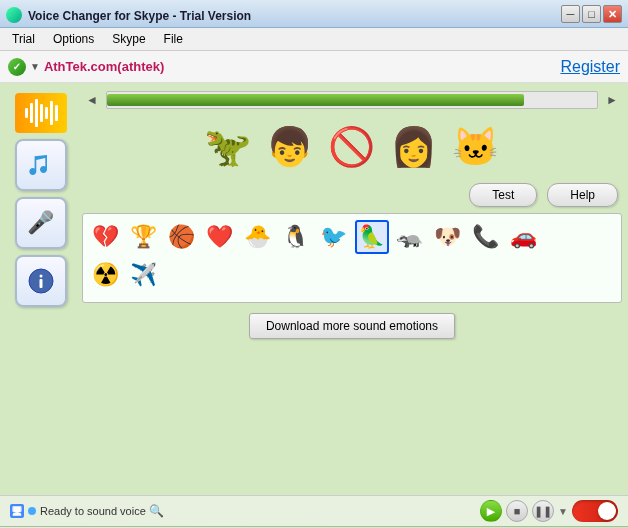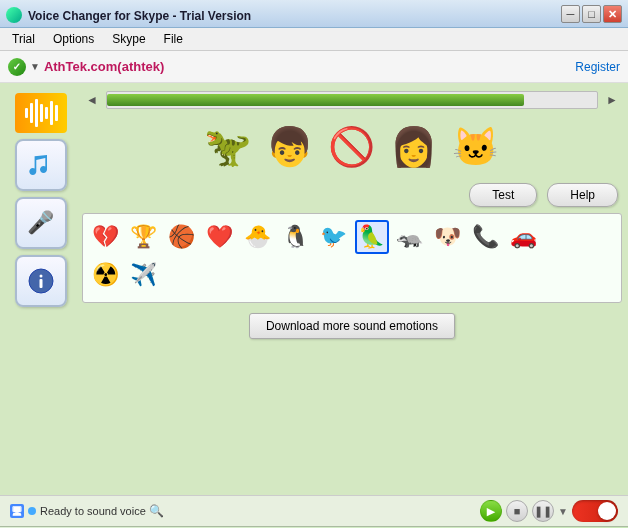--- a/index.html
+++ b/index.html
@@ -74,21 +74,21 @@
       background: linear-gradient(135deg, #66cc44, #228811);
       border-radius: 50%;
       margin-right: 4px;
       display: flex; align-items: center; justify-content: center;
       color: white;
       font-size: 10px;
       font-weight: bold;
     }
     .header-arrow { font-size: 10px; margin-right: 4px; color: #555; }
     .header-username { font-size: 13px; font-weight: bold; color: #be185d; flex: 1; }
-    .register-link { color: #0066cc; font-size: 12px; cursor: pointer; }
+    .register-link { color: #0066cc; font-size: 16px; cursor: pointer; text-decoration: underline; }
     .main-content {
       display: flex;
       flex: 1;
       padding: 6px;
       gap: 6px;
       height: calc(528px - 28px - 24px - 32px - 32px);
     }
     .left-sidebar {
       display: flex;
       flex-direction: column;

